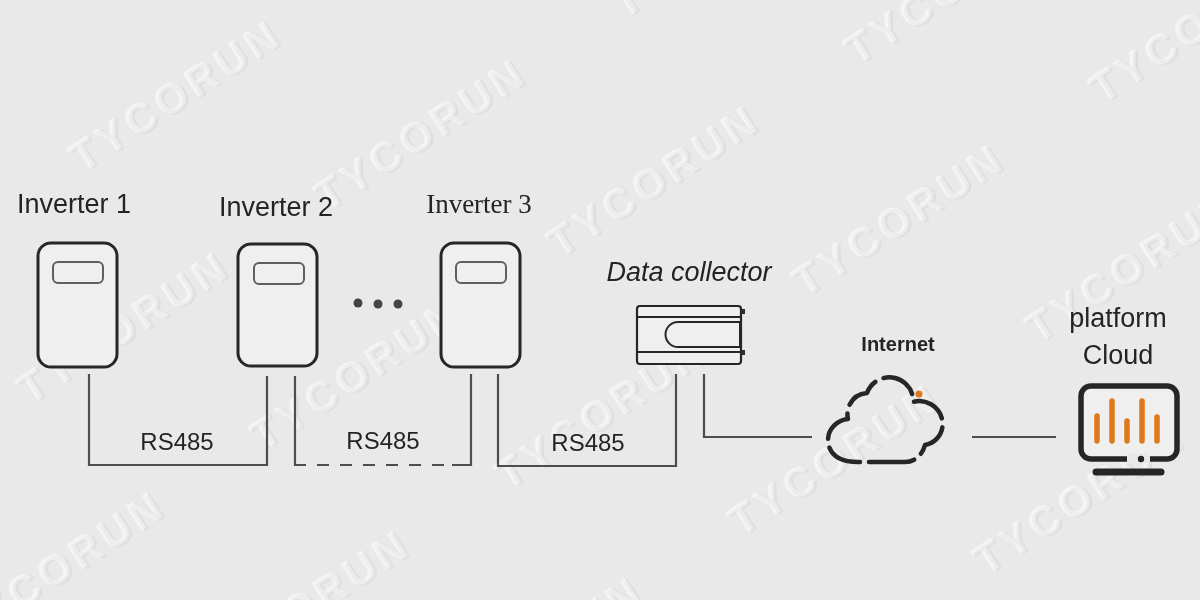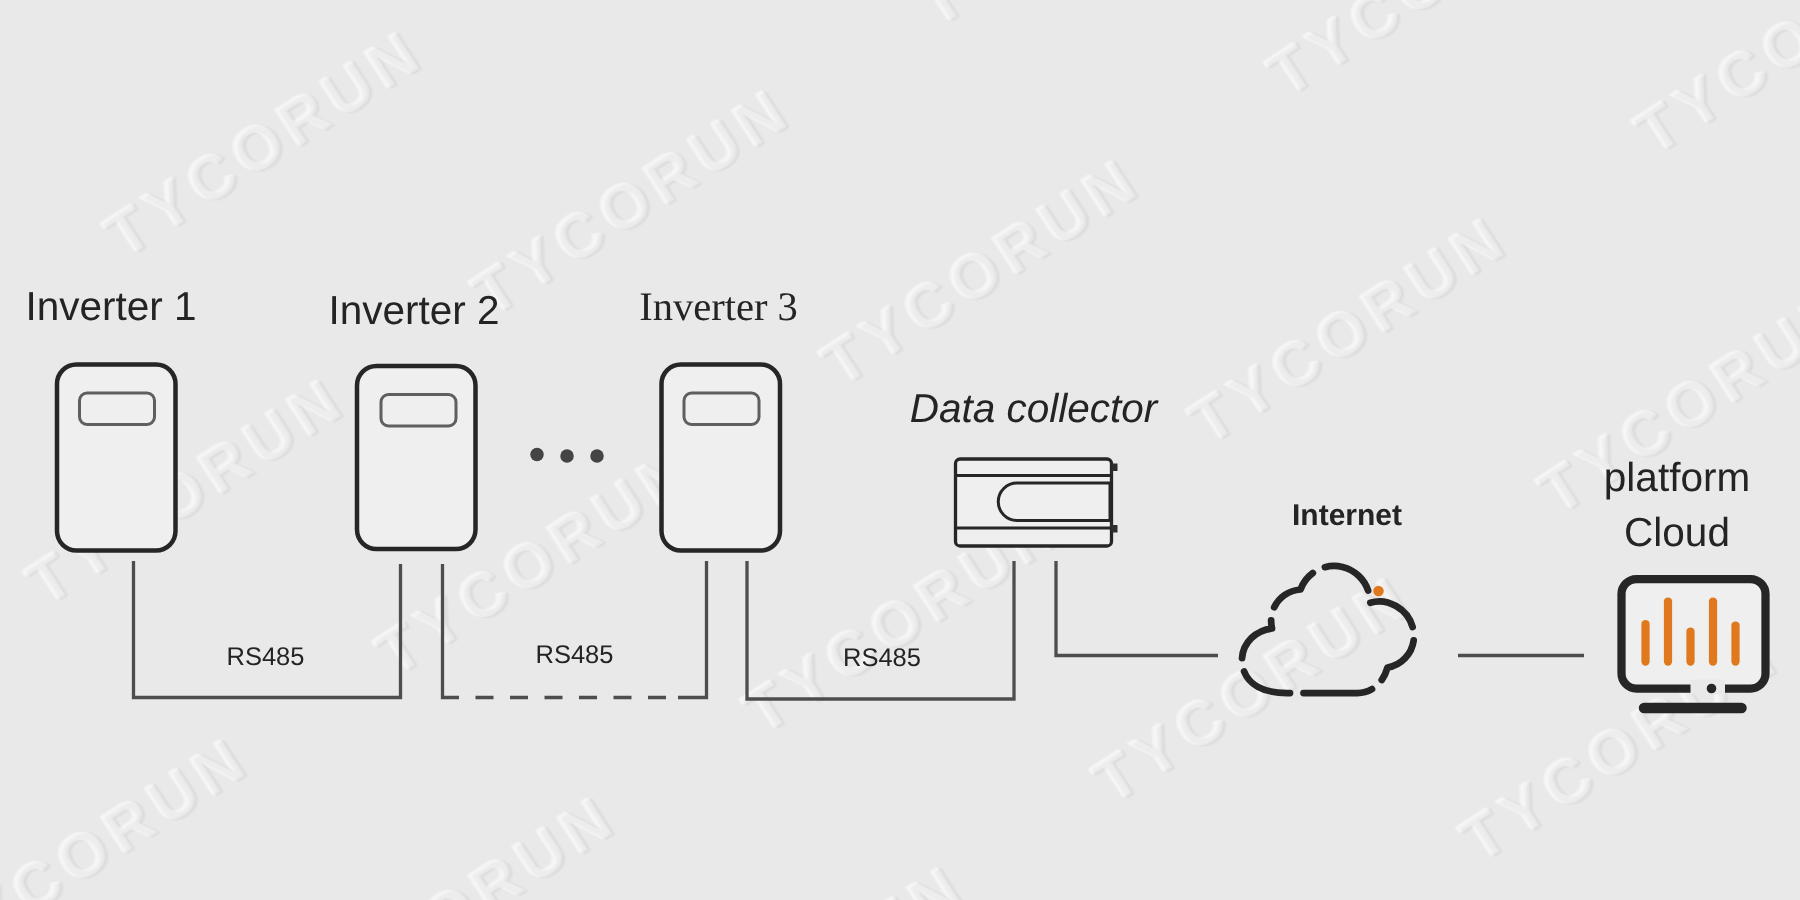--- a/index.html
+++ b/index.html
@@ -29,21 +29,21 @@
   .cloud-outline{fill:none;stroke:var(--ink,#2d2d2d);stroke-width:4.5;
     stroke-linecap:round;stroke-linejoin:round;stroke-dasharray:36 9;}
   .mon-frame{fill:var(--device-fill,#ececec);stroke:var(--ink,#2d2d2d);stroke-width:5.5;}
   .mon-bar{stroke:var(--accent,#e0791e);stroke-width:5.5;stroke-linecap:round;}
   .mon-stand{stroke:var(--ink,#2d2d2d);stroke-width:7;stroke-linecap:round;}
   .dot-fill{fill:#444;}
   
   .lbl{position:absolute;color:var(--text,#242424);white-space:nowrap;
     transform:translateX(-50%);}
   .lbl-node{font-size:27px;}
-  .lbl-rs{font-size:17px;}
+  .lbl-rs{font-size:24px;}
   .lbl-internet{font-size:20px;font-weight:600;}
   .lbl-cloudplat{font-size:27px;text-align:center;line-height:37px;}
 </style>
 </head>
 <body>
 
 <div class="stage" style="--background: #e9e9e9; --device-fill: #efefef; --ink: #262626; --screen-stroke: #5f5f5f; --line: #4d4d4d; --text: #242424; --accent: #e0791e;">
 
   <div class="wm-layer" id="wm-layer">
       <div class="wm-row">TYCORUN TYCORUN TYCORUN TYCORUN TYCORUN TYCORUN TYCORUN </div>

